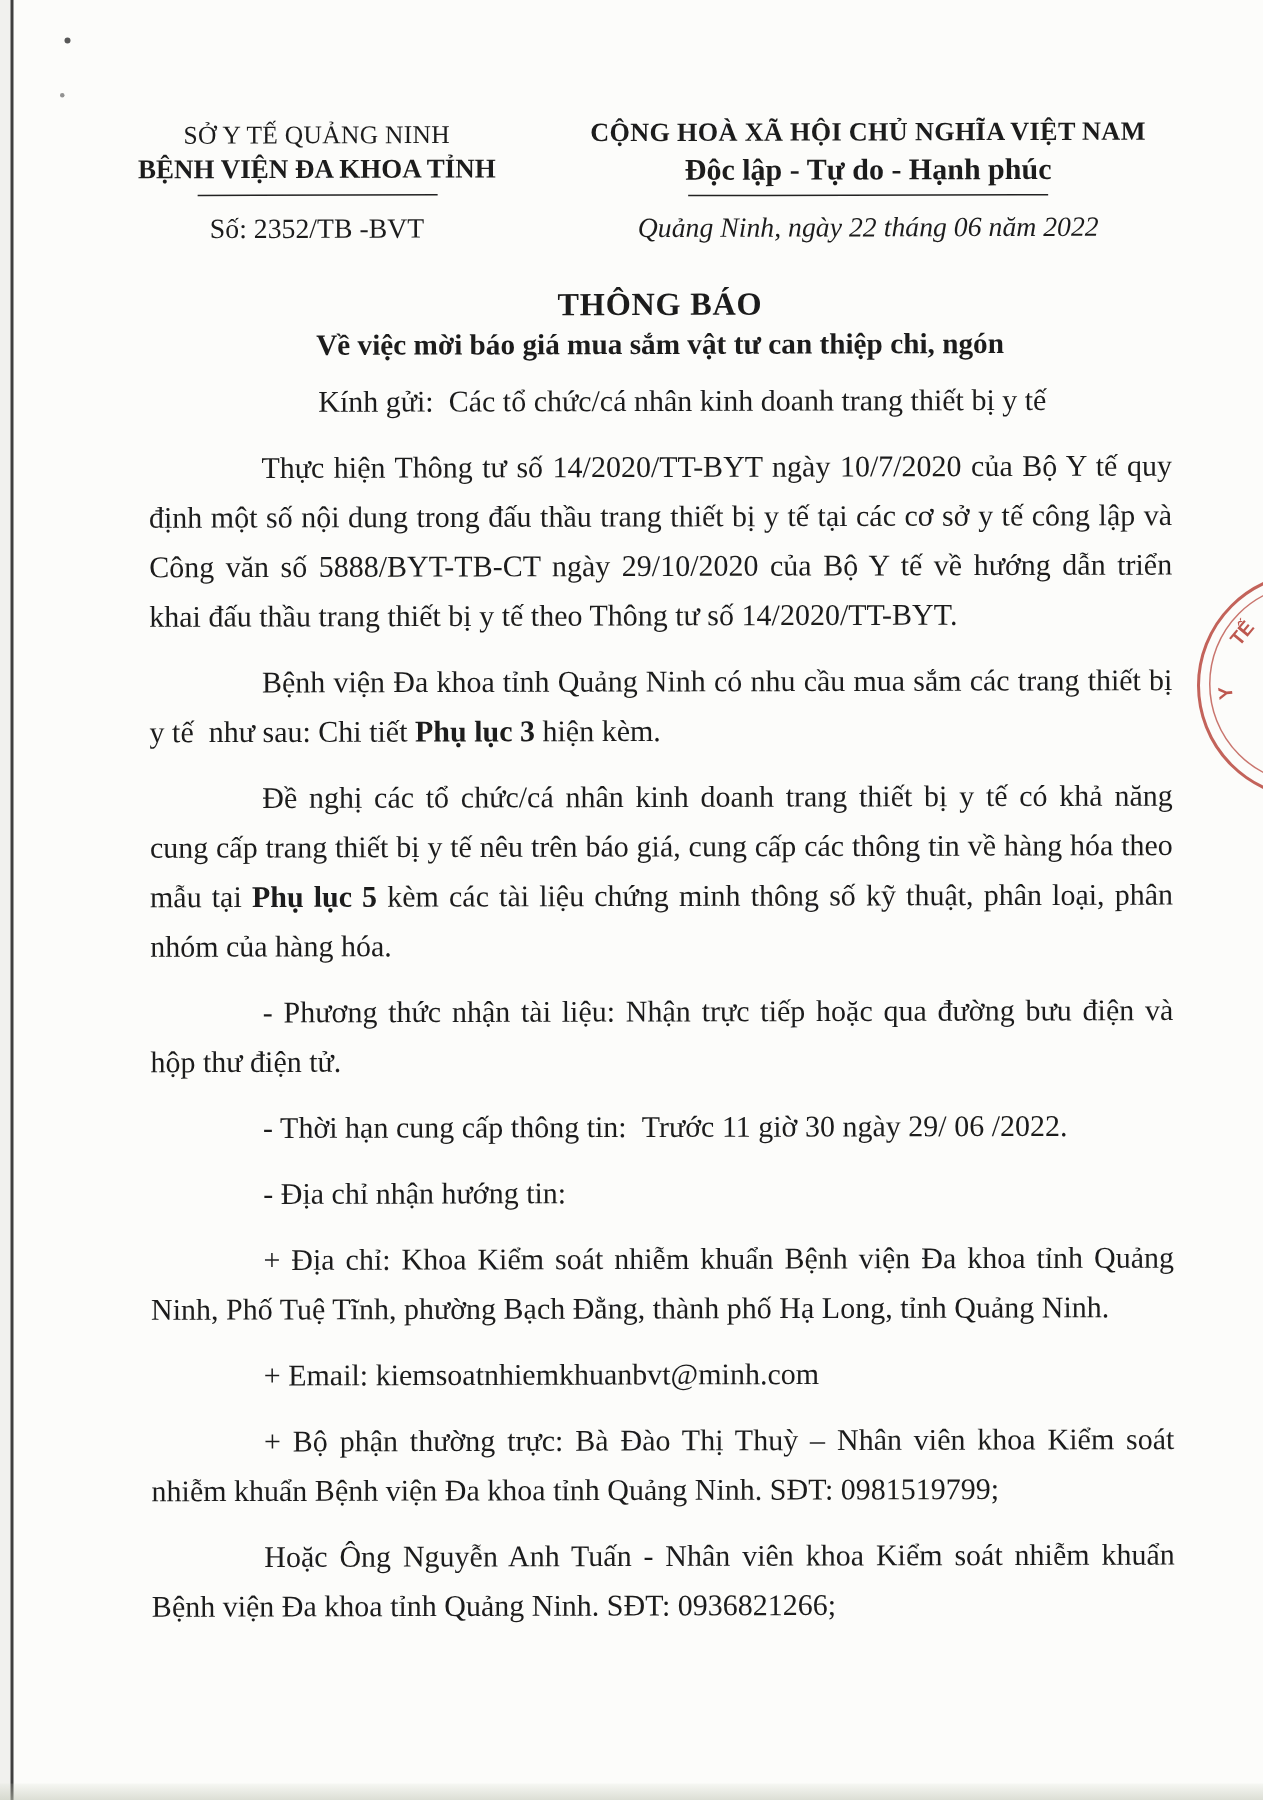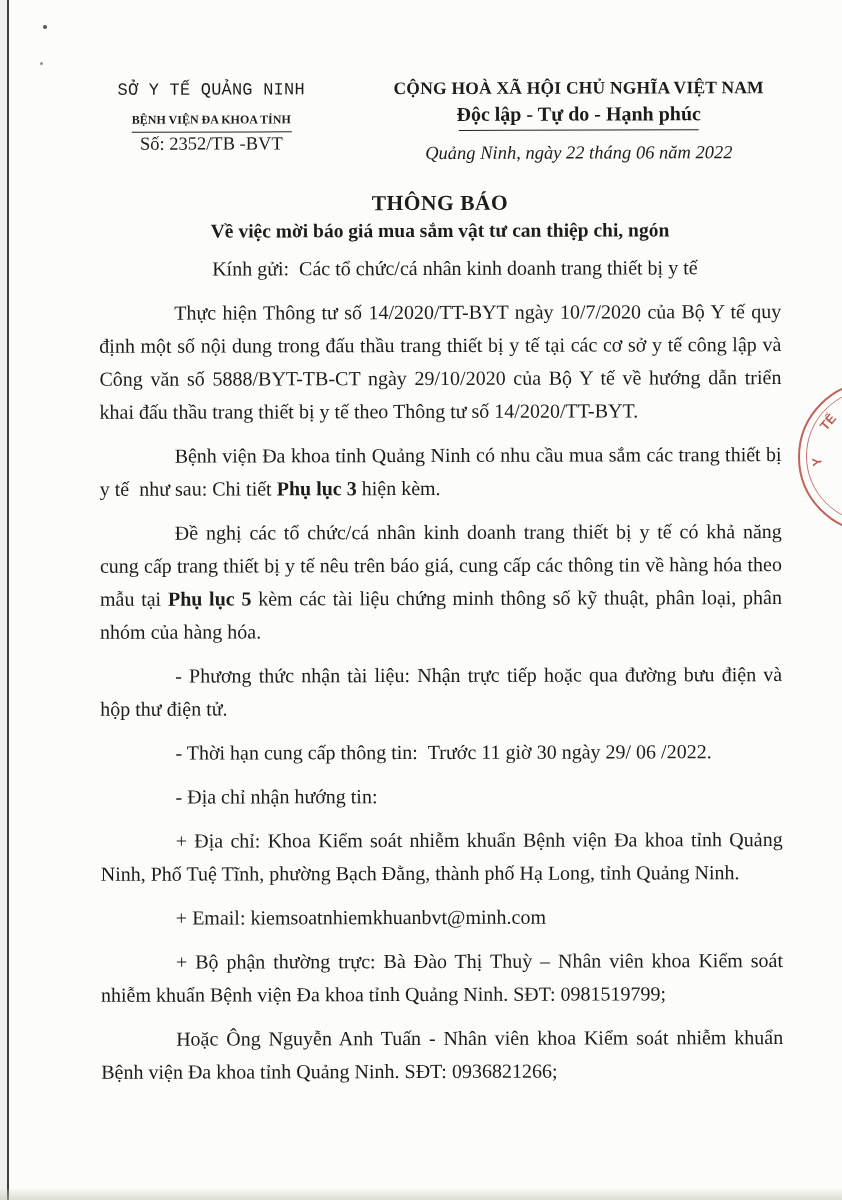--- a/index.html
+++ b/index.html
@@ -33,24 +33,24 @@
     font-weight:bold;font-size:13px;opacity:.85;
     transform-origin:center;
   }
   .stamp-letter.t1{left:828px;top:422px;transform:translate(-50%,-50%) rotate(-50deg);}
   .stamp-letter.t2{left:817px;top:462px;transform:translate(-50%,-50%) rotate(-97deg);}
 
   
   .content{position:absolute;inset:0;transform:rotate(-0.15deg);}
 
   .org{position:absolute;left:85px;top:80px;width:255px;text-align:center;line-height:1.22;}
-  .org-line1{font-size:17px;letter-spacing:.2px;font-family:Liberation Mono, monospace;}
-  .org-line2{font-size:12px;font-weight:bold;margin-top:11px;}
+  .org-line1{font-size:17px;letter-spacing:.2px;}
+  .org-line2{font-size:18px;font-weight:bold;margin-top:1px;}
   .org-rule{width:160px;margin:5px auto 0;border-bottom:1.6px solid #222;}
-  .doc-number{font-size:18.5px;margin-top:0;}
+  .doc-number{font-size:18.5px;margin-top:12px;}
 
   .national{position:absolute;left:375px;top:78px;width:410px;text-align:center;line-height:1.2;}
   .nat-line1{font-size:17.5px;font-weight:bold;letter-spacing:.2px;}
   .nat-line2{font-size:20px;font-weight:bold;margin-top:3px;}
   .nat-rule{width:240px;margin:4px auto 0;border-bottom:1.6px solid #222;}
   .dateline{font-size:18.5px;font-style:italic;margin-top:11px;}
 
   .title-block{position:absolute;left:100px;top:191px;width:682px;text-align:center;}
   .doc-title{font-size:21.5px;font-weight:bold;letter-spacing:.5px;}
   .doc-subtitle{font-size:19.5px;font-weight:bold;margin-top:4px;}

